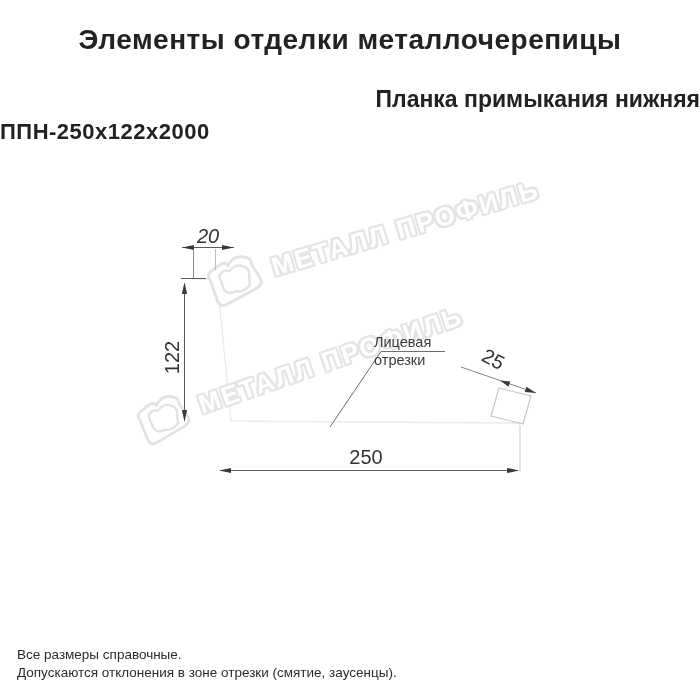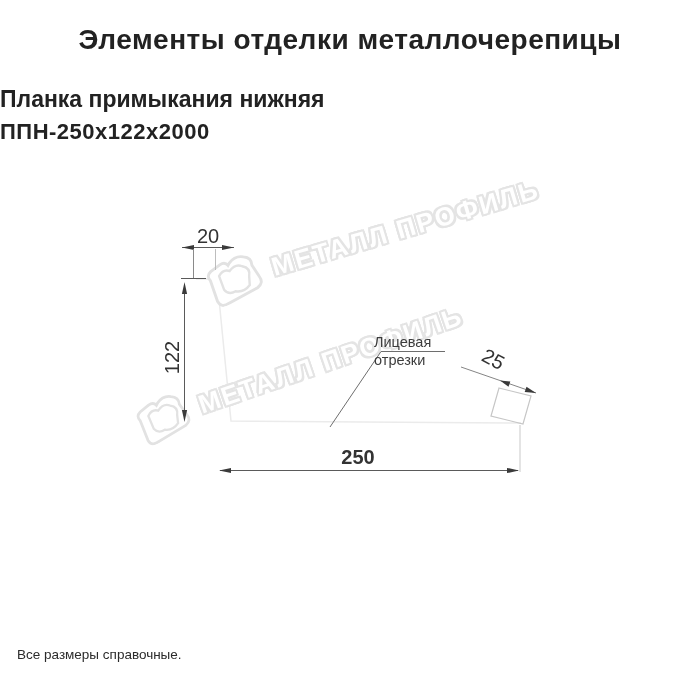--- a/index.html
+++ b/index.html
@@ -7,32 +7,32 @@
     position:relative;width:700px;height:700px;background:#fff;overflow:hidden;
     font-family:"Liberation Sans",sans-serif;
   }
   .layer{position:absolute;left:0;top:0;width:700px;height:700px;}
   
   .title{
     position:absolute;left:0;right:0;top:24px;text-align:center;
     font-size:28px;font-weight:bold;color:#222;letter-spacing:.5px;
   }
   .subtitle{
-    position:absolute;left:0;right:0;top:86px;text-align:left;
+    position:absolute;left:0;right:0;top:86px;text-align:right;
     font-size:23px;font-weight:bold;color:#222;
   }
   .prodcode{
     position:absolute;left:0;right:0;top:119px;text-align:left;
     font-size:22px;font-weight:bold;color:#222;letter-spacing:.5px;
   }
   
   .dimtext{position:absolute;color:#333;font-size:20px;text-align:center;}
-  .dim-20{left:181px;top:225px;width:54px;}
+  .dim-20{left:181px;top:225px;width:54px;font-style:italic;}
   .dim-122{left:142px;top:346px;width:60px;transform:rotate(-90deg);}
-  .dim-250{left:328px;top:446px;width:60px;font-weight:bold;}
+  .dim-250{left:336px;top:446px;width:60px;}
   .dim-25{left:472px;top:348px;width:42px;transform:rotate(28deg);}
   
   .faceside{
     position:absolute;left:374px;top:333px;width:72px;text-align:left;
     font-size:14.5px;line-height:18px;color:#3c3c3c;
   }
   
   .notes{
     position:absolute;left:17px;top:646px;width:520px;
     font-size:13.5px;line-height:17.5px;color:#2b2b2b;
@@ -110,15 +110,16 @@
   <div class="dimtext dim-250 z4">250</div>
   <div class="dimtext dim-25 z4">25</div>
 
   <div class="faceside z4">
     <div>Лицевая</div>
     <div>отрезки</div>
   </div>
 
   <div class="notes z4">
     <div>Все размеры справочные.</div>
+    <div>Допускаются отклонения в зоне отрезки (смятие, заусенцы).</div>
   </div>
 
 </div>
 
 </body></html>

